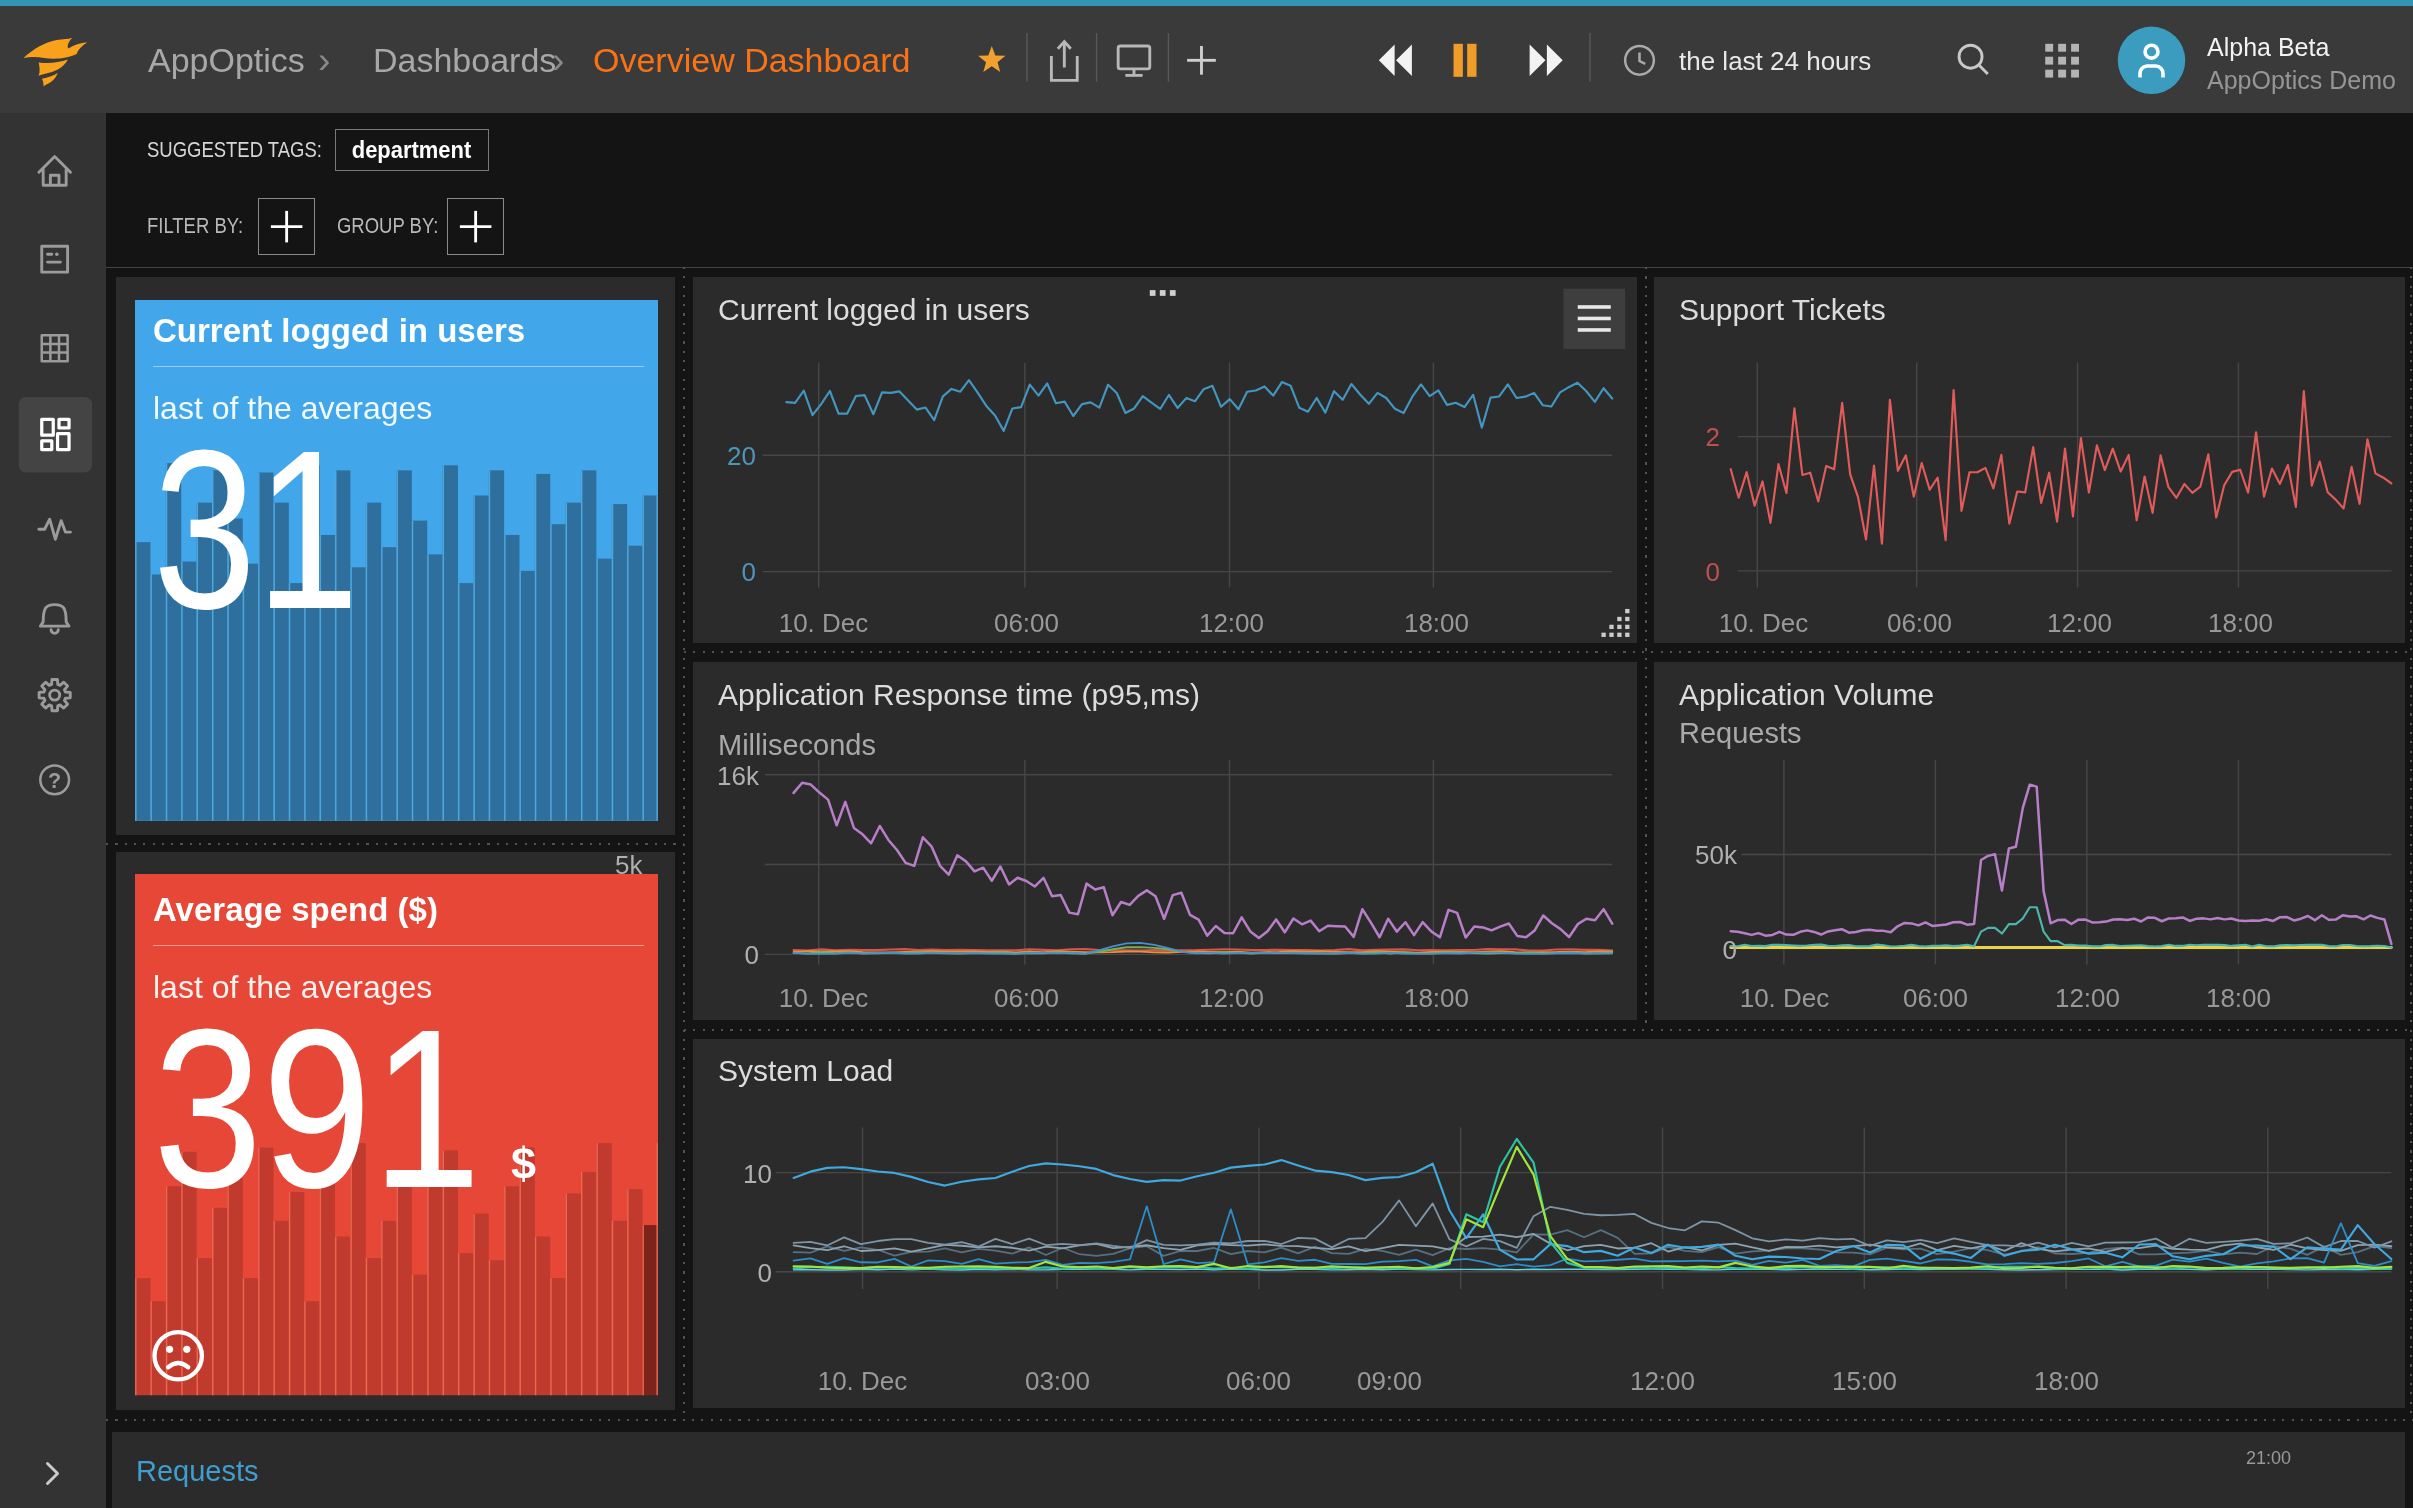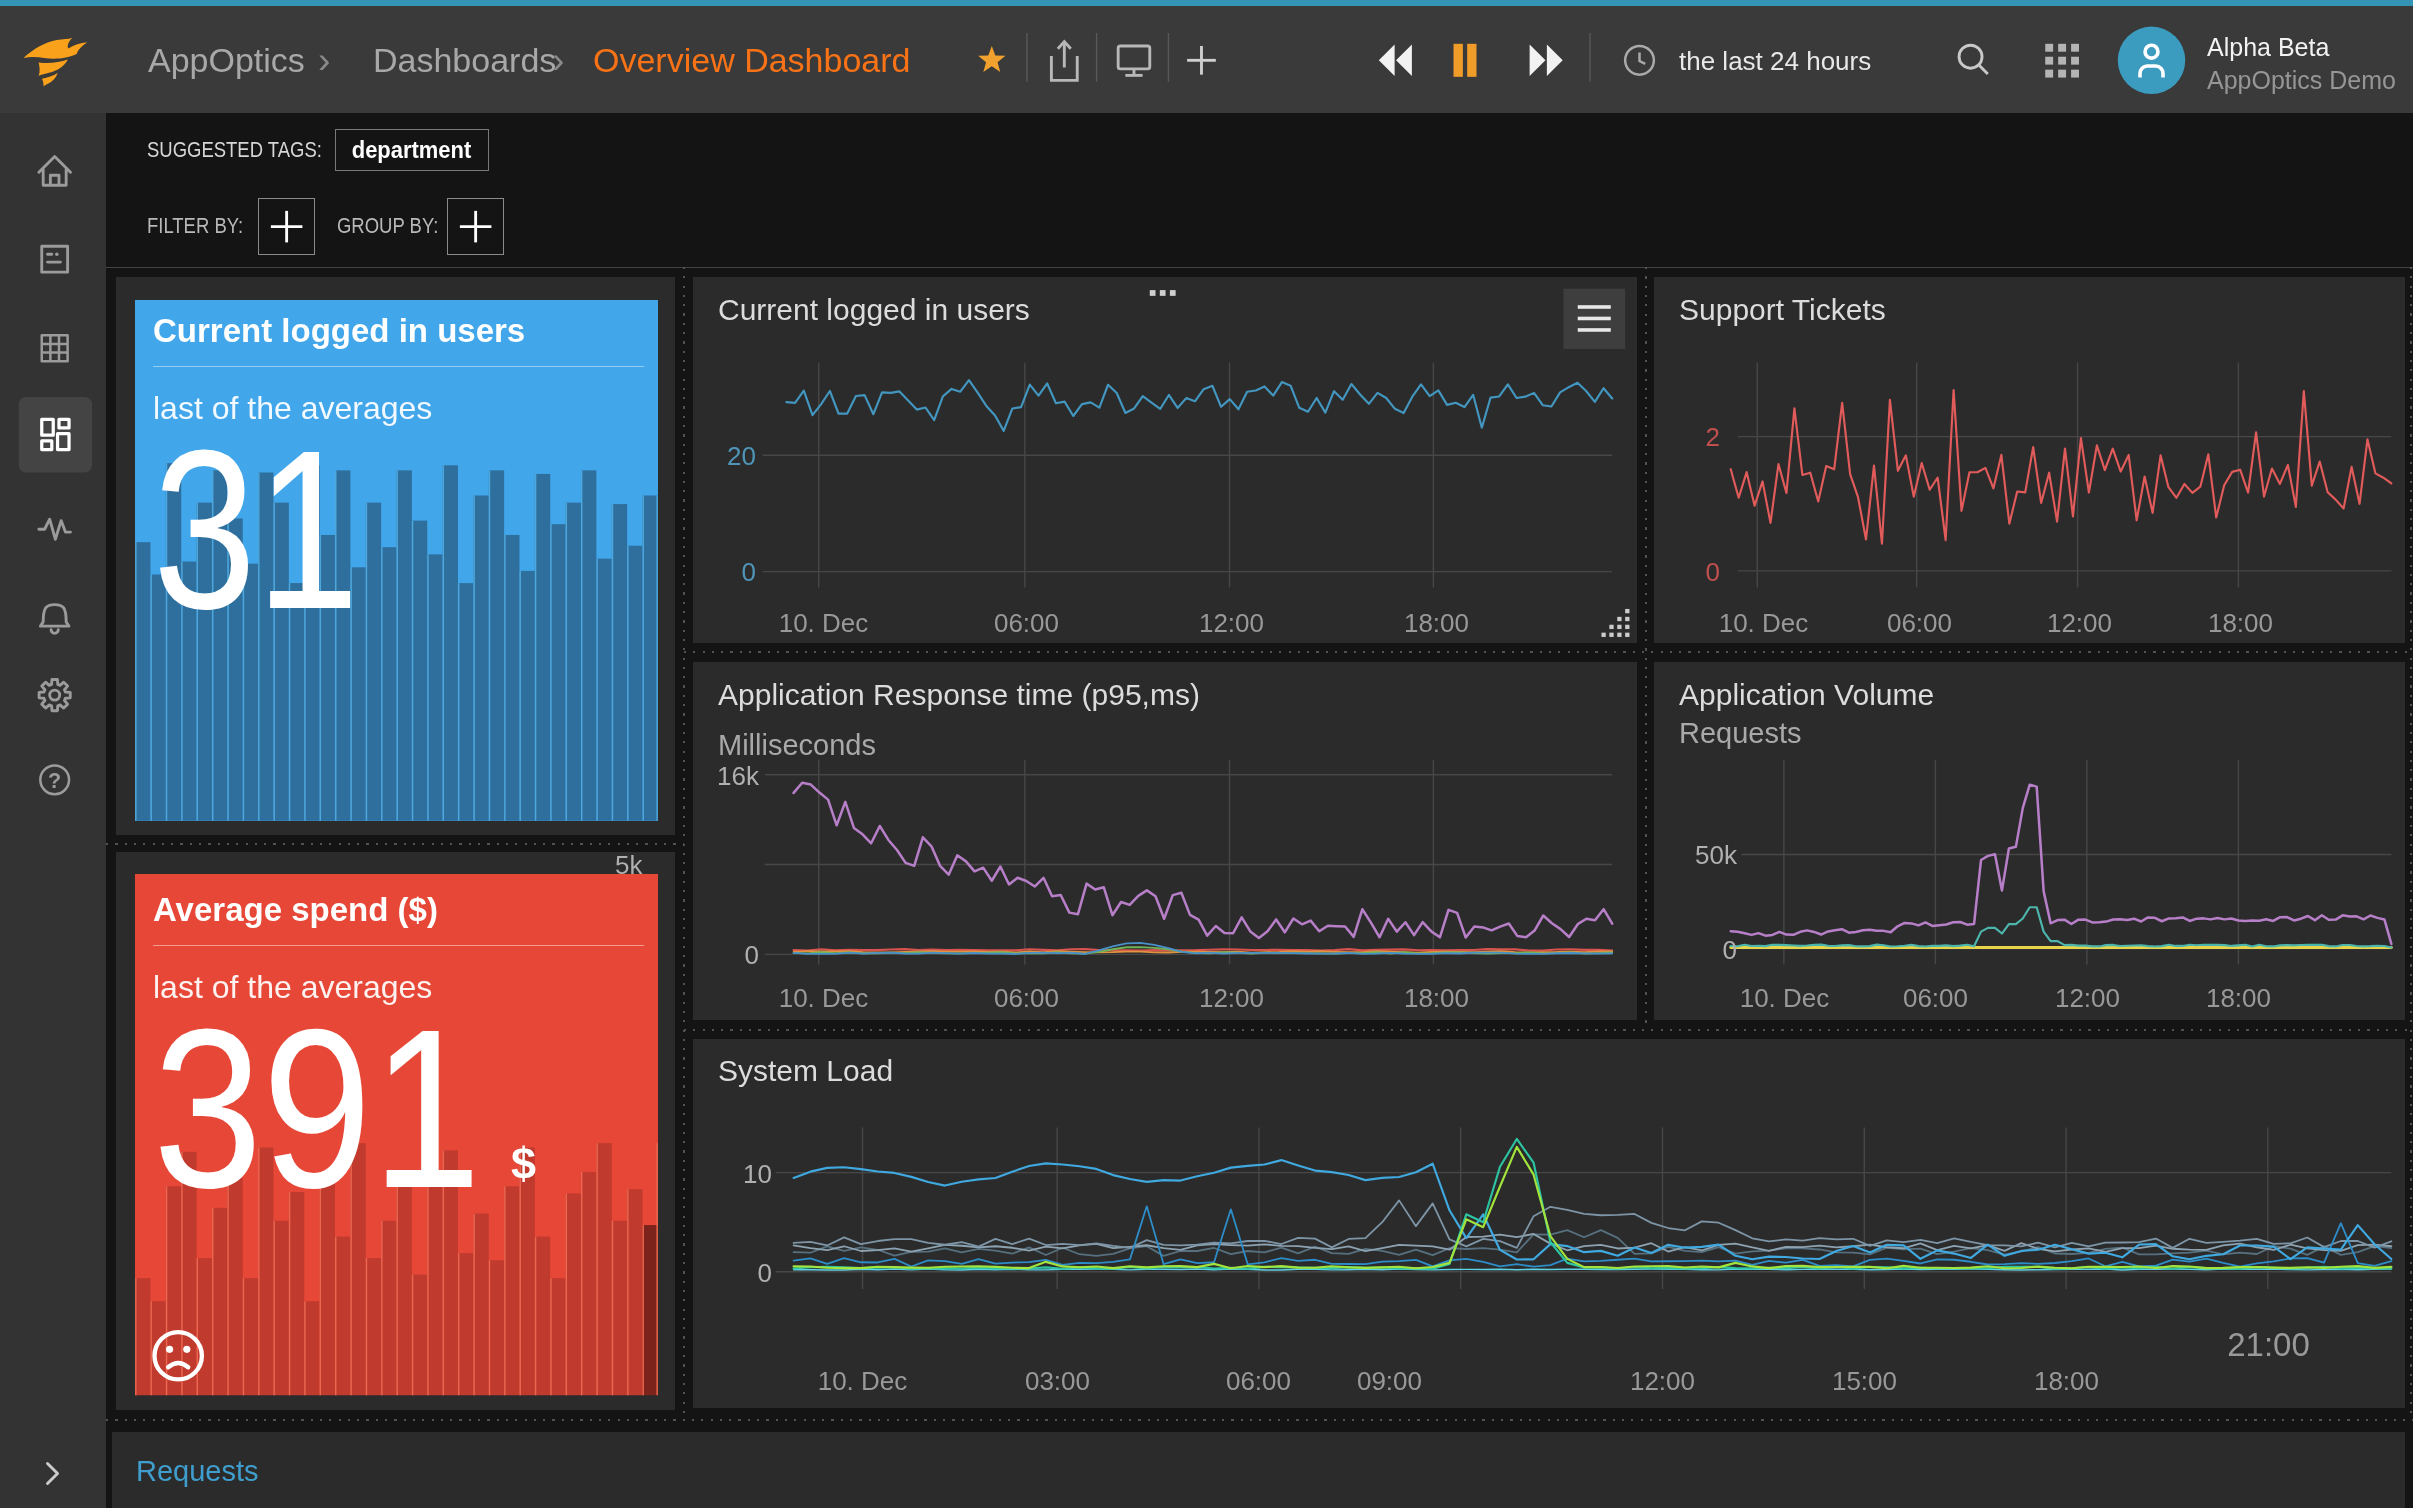--- a/index.html
+++ b/index.html
@@ -377,13 +377,13 @@
 <div style="position:absolute;left:2131px;top:983px;width:215px;text-align:center;font-size:26px;color:#999999;white-space:nowrap;">18:00</div>
 <div style="position:absolute;left:628px;top:1159px;width:144px;text-align:right;font-size:26px;color:#b0b0b0;white-space:nowrap;">10</div>
 <div style="position:absolute;left:628px;top:1258px;width:144px;text-align:right;font-size:26px;color:#b0b0b0;white-space:nowrap;">0</div>
 <div style="position:absolute;left:755px;top:1366px;width:215px;text-align:center;font-size:26px;color:#999999;white-space:nowrap;">10. Dec</div>
 <div style="position:absolute;left:950px;top:1366px;width:215px;text-align:center;font-size:26px;color:#999999;white-space:nowrap;">03:00</div>
 <div style="position:absolute;left:1151px;top:1366px;width:215px;text-align:center;font-size:26px;color:#999999;white-space:nowrap;">06:00</div>
 <div style="position:absolute;left:1282px;top:1366px;width:215px;text-align:center;font-size:26px;color:#999999;white-space:nowrap;">09:00</div>
 <div style="position:absolute;left:1555px;top:1366px;width:215px;text-align:center;font-size:26px;color:#999999;white-space:nowrap;">12:00</div>
 <div style="position:absolute;left:1757px;top:1366px;width:215px;text-align:center;font-size:26px;color:#999999;white-space:nowrap;">15:00</div>
 <div style="position:absolute;left:1959px;top:1366px;width:215px;text-align:center;font-size:26px;color:#999999;white-space:nowrap;">18:00</div>
-<div style="position:absolute;left:2161px;top:1326px;width:215px;text-align:center;font-size:33px;color:#999999;white-space:nowrap;">21:00</div>
+<div style="position:absolute;left:2161px;top:1448px;width:215px;text-align:center;font-size:18px;color:#999999;white-space:nowrap;">21:00</div>
 
 </body></html>

